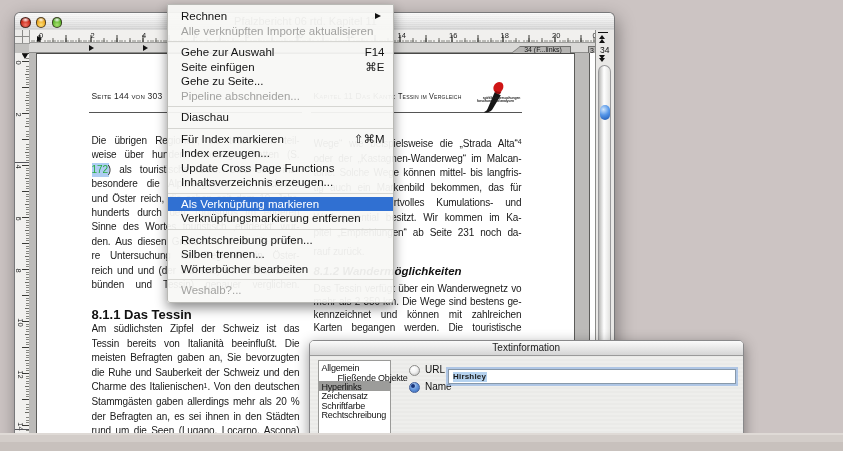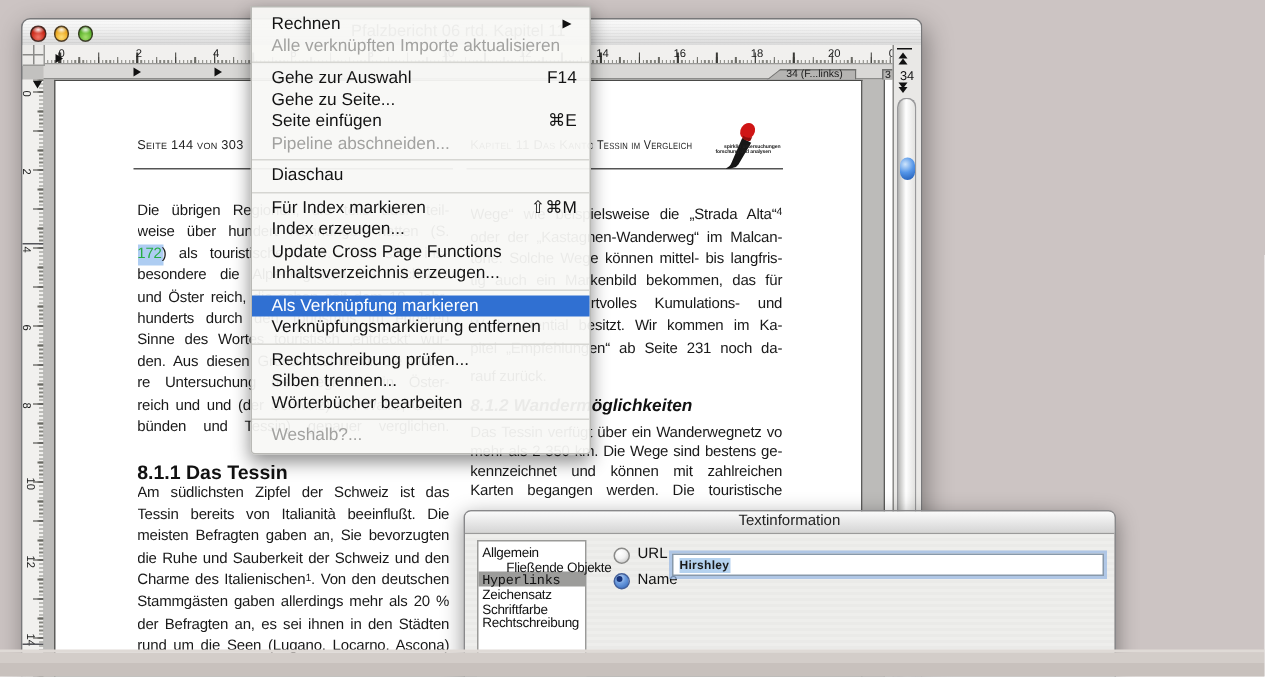--- a/index.html
+++ b/index.html
@@ -176,22 +176,22 @@
     <div style="position:absolute;left:2px;top:35px;width:13px;bottom:0;background:linear-gradient(90deg,#b8b8b6,#ffffff 45%,#e2e2e0);border:1px solid #98989a;border-bottom:none;border-radius:7px 7px 0 0;box-sizing:border-box;">
       <div style="position:absolute;left:1.5px;top:39px;width:10px;height:15px;border-radius:5px;background:radial-gradient(circle at 35% 30%,#cfe5fb 0%,#5596e8 45%,#1a55b0 100%);"></div>
     </div>
   </div>
 </div>
 <div id="menu">
   <div class="mi">Rechnen<span style="position:absolute;right:12px;top:3.5px;width:0;height:0;border-top:3.8px solid transparent;border-bottom:3.8px solid transparent;border-left:6.5px solid #111;"></span></div>
   <div class="mi dis">Alle verknüpften Importe aktualisieren</div>
   <div class="msep"></div>
   <div class="mi">Gehe zur Auswahl<span class="sc">F14</span></div>
+  <div class="mi">Seite einfügen<span class="sc">⌘E</span></div>
   <div class="mi">Gehe zu Seite...</div>
-  <div class="mi">Seite einfügen<span class="sc">⌘E</span></div>
   <div class="mi dis">Pipeline abschneiden...</div>
   <div class="msep"></div>
   <div class="mi">Diaschau</div>
   <div class="msep"></div>
   <div class="mi">Für Index markieren<span class="sc">⇧⌘M</span></div>
   <div class="mi">Index erzeugen...</div>
   <div class="mi">Update Cross Page Functions</div>
   <div class="mi">Inhaltsverzeichnis erzeugen...</div>
   <div class="msep"></div>
   <div class="mi hl">Als Verknüpfung markieren</div>
@@ -202,21 +202,21 @@
   <div class="mi">Wörterbücher bearbeiten</div>
   <div class="msep"></div>
   <div class="mi dis">Weshalb?...</div>
 </div>
 <div id="dlg">
   <div id="dlgtitle">Textinformation</div>
   <div style="position:absolute;left:7.5px;top:19px;width:73.5px;bottom:0;background:#fff;border:1px solid #9a9a98;box-sizing:border-box;">
     <div style="position:absolute;left:0;top:20.8px;width:100%;height:9.6px;background:#9c9c9a;"></div>
     <div class="li" style="top:2.8px;">Allgemein</div>
     <div class="li" style="top:12.1px;padding-left:16px;">Fließende Objekte</div>
-    <div class="li" style="top:21.4px;font-family:Liberation Mono, monospace;">Hyperlinks</div>
+    <div class="li" style="top:21.4px;">Hyperlinks</div>
     <div class="li" style="top:30.7px;">Zeichensatz</div>
     <div class="li" style="top:40px;">Schriftfarbe</div>
     <div class="li" style="top:49.3px;">Rechtschreibung</div>
   </div>
   <div style="position:absolute;left:98.5px;top:24px;width:9px;height:9px;border-radius:50%;background:radial-gradient(circle at 38% 30%,#ffffff 0%,#f2f2f2 45%,#b8b8b8 100%);border:1px solid #8a8a88;"></div>
   <div style="position:absolute;left:115px;top:23px;font-size:10px;color:#111;">URL</div>
   <div style="position:absolute;left:98.5px;top:41px;width:9px;height:9px;border-radius:50%;background:radial-gradient(circle at 38% 28%,#cfe0f7 0%,#6f9ee0 40%,#2c62b8 100%);border:1px solid #44609a;"></div>
   <div style="position:absolute;left:101px;top:43.5px;width:4px;height:4px;border-radius:50%;background:#16337a;"></div>
   <div style="position:absolute;left:115px;top:40px;font-size:10px;color:#111;">Name</div>
   <div style="position:absolute;left:138px;top:28px;width:287.5px;height:15.5px;background:#fff;border:1px solid #8899aa;box-shadow:0 0 0 2px rgba(150,182,228,.7);box-sizing:border-box;">

